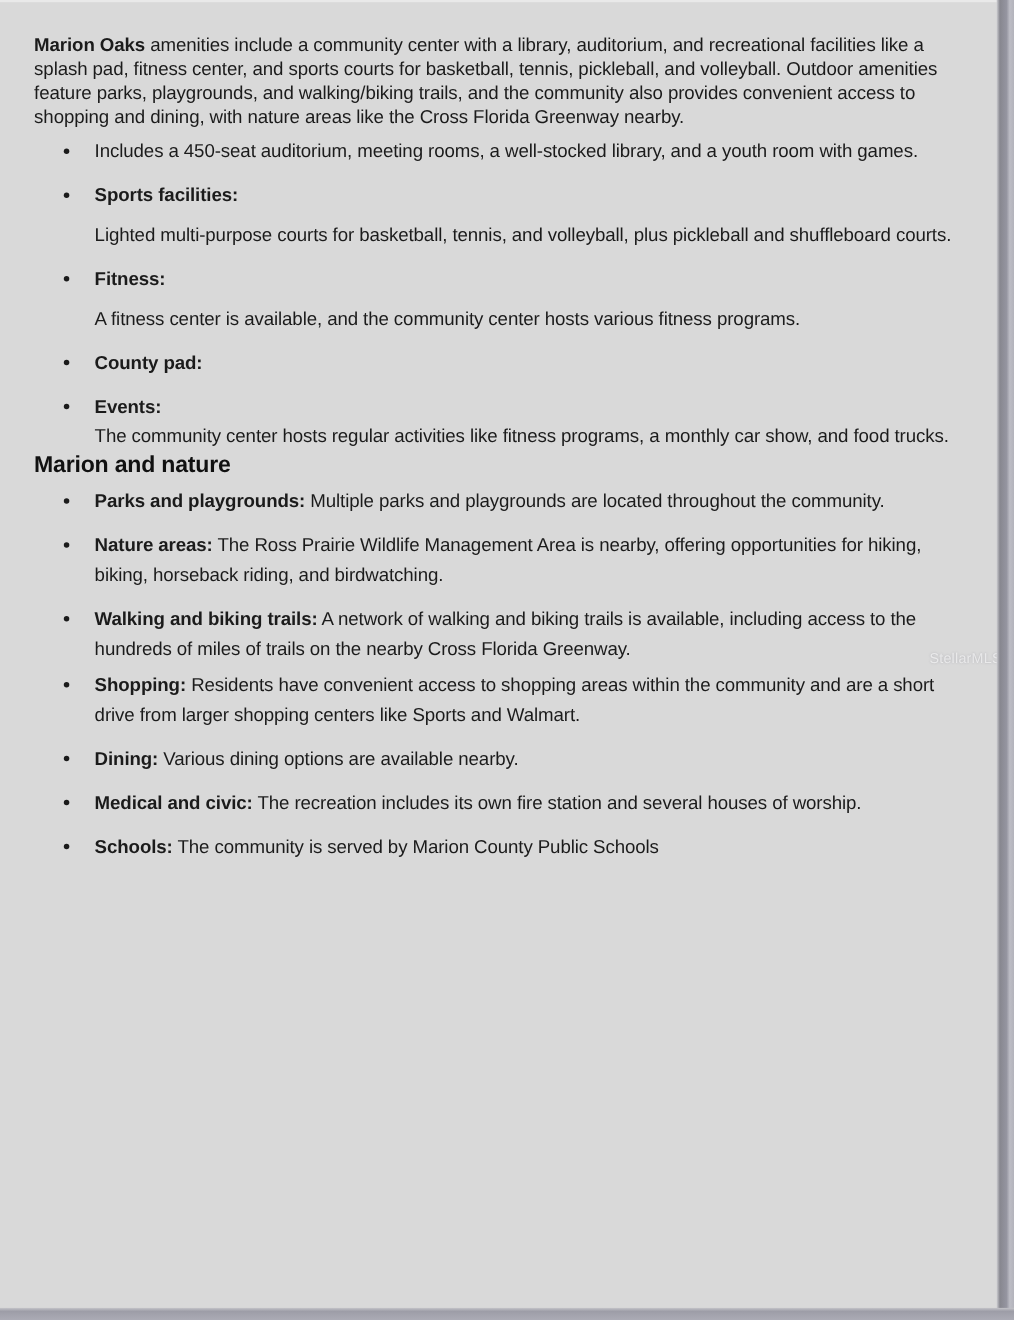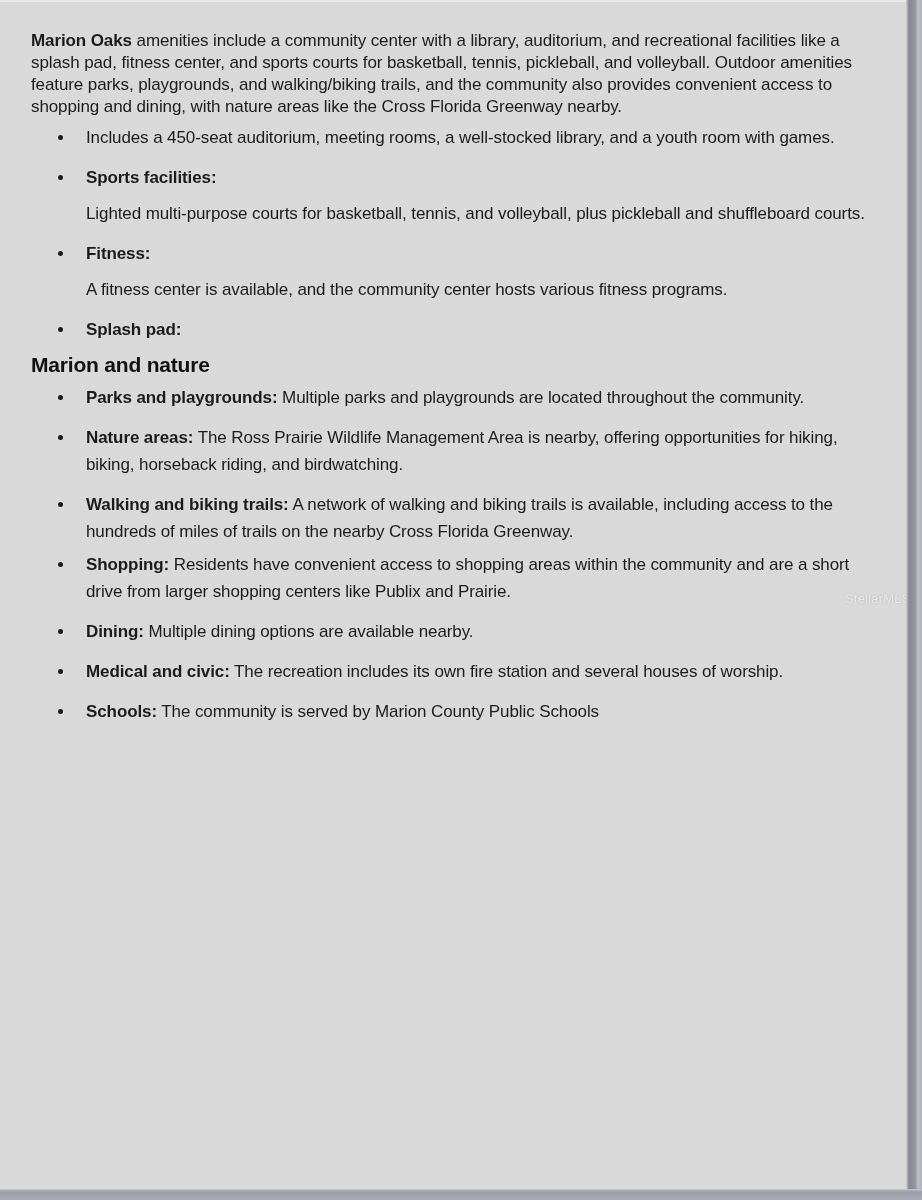--- a/index.html
+++ b/index.html
@@ -80,46 +80,51 @@
           <p class="item-label"><b>Sports facilities:</b></p>
           <p class="item-body">Lighted multi-purpose courts for basketball, tennis, and volleyball, plus pickleball and shuffleboard courts.</p>
         </li>
         <li class="list-item">
           <span class="dot"></span>
           <p class="item-label"><b>Fitness:</b></p>
           <p class="item-body">A fitness center is available, and the community center hosts various fitness programs.</p>
         </li>
         <li class="list-item">
           <span class="dot"></span>
-          <p class="item-label"><b>Splash pad:</b></p>
+          <p class="item-label"><b>County pad:</b></p>
+        </li>
+        <li class="list-item">
+          <span class="dot"></span>
+          <p class="item-label stacked"><b>Events:</b></p>
+          <p class="item-body">The community center hosts regular activities like fitness programs, a monthly car show, and food trucks.</p>
         </li>
       </ul>
       <h2 class="section-heading">Marion and nature</h2>
       <ul class="bullet-list">
         <li class="list-item">
           <span class="dot"></span>
           <p class="item-body"><b>Parks and playgrounds:</b> <span>Multiple parks and playgrounds are located throughout the community.</span></p>
         </li>
         <li class="list-item">
           <span class="dot"></span>
           <p class="item-body"><b>Nature areas:</b> <span>The Ross Prairie Wildlife Management Area is nearby, offering opportunities for hiking, biking, horseback riding, and birdwatching.</span></p>
         </li>
         <li class="list-item">
           <span class="dot"></span>
           <p class="item-body"><b>Walking and biking trails:</b> <span>A network of walking and biking trails is available, including access to the hundreds of miles of trails on the nearby Cross Florida Greenway.</span></p>
         </li>
       </ul>
       <ul class="bullet-list">
         <li class="list-item">
           <span class="dot"></span>
-          <p class="item-body"><b>Shopping:</b> <span>Residents have convenient access to shopping areas within the community and are a short drive from larger shopping centers like Publix and Prairie.</span></p>
+          <p class="item-body"><b>Shopping:</b> <span>Residents have convenient access to shopping areas within the community and are a short drive from larger shopping centers like Sports and Walmart.</span></p>
         </li>
         <li class="list-item">
           <span class="dot"></span>
-          <p class="item-body"><b>Dining:</b> <span>Multiple dining options are available nearby.</span></p>
+          <p class="item-body"><b>Dining:</b> <span>Various dining options are available nearby.</span></p>
         </li>
         <li class="list-item">
           <span class="dot"></span>
           <p class="item-body"><b>Medical and civic:</b> <span>The recreation includes its own fire station and several houses of worship.</span></p>
         </li>
         <li class="list-item">
           <span class="dot"></span>
           <p class="item-body"><b>Schools:</b> <span>The community is served by Marion County Public Schools</span></p>
         </li>
       </ul>

